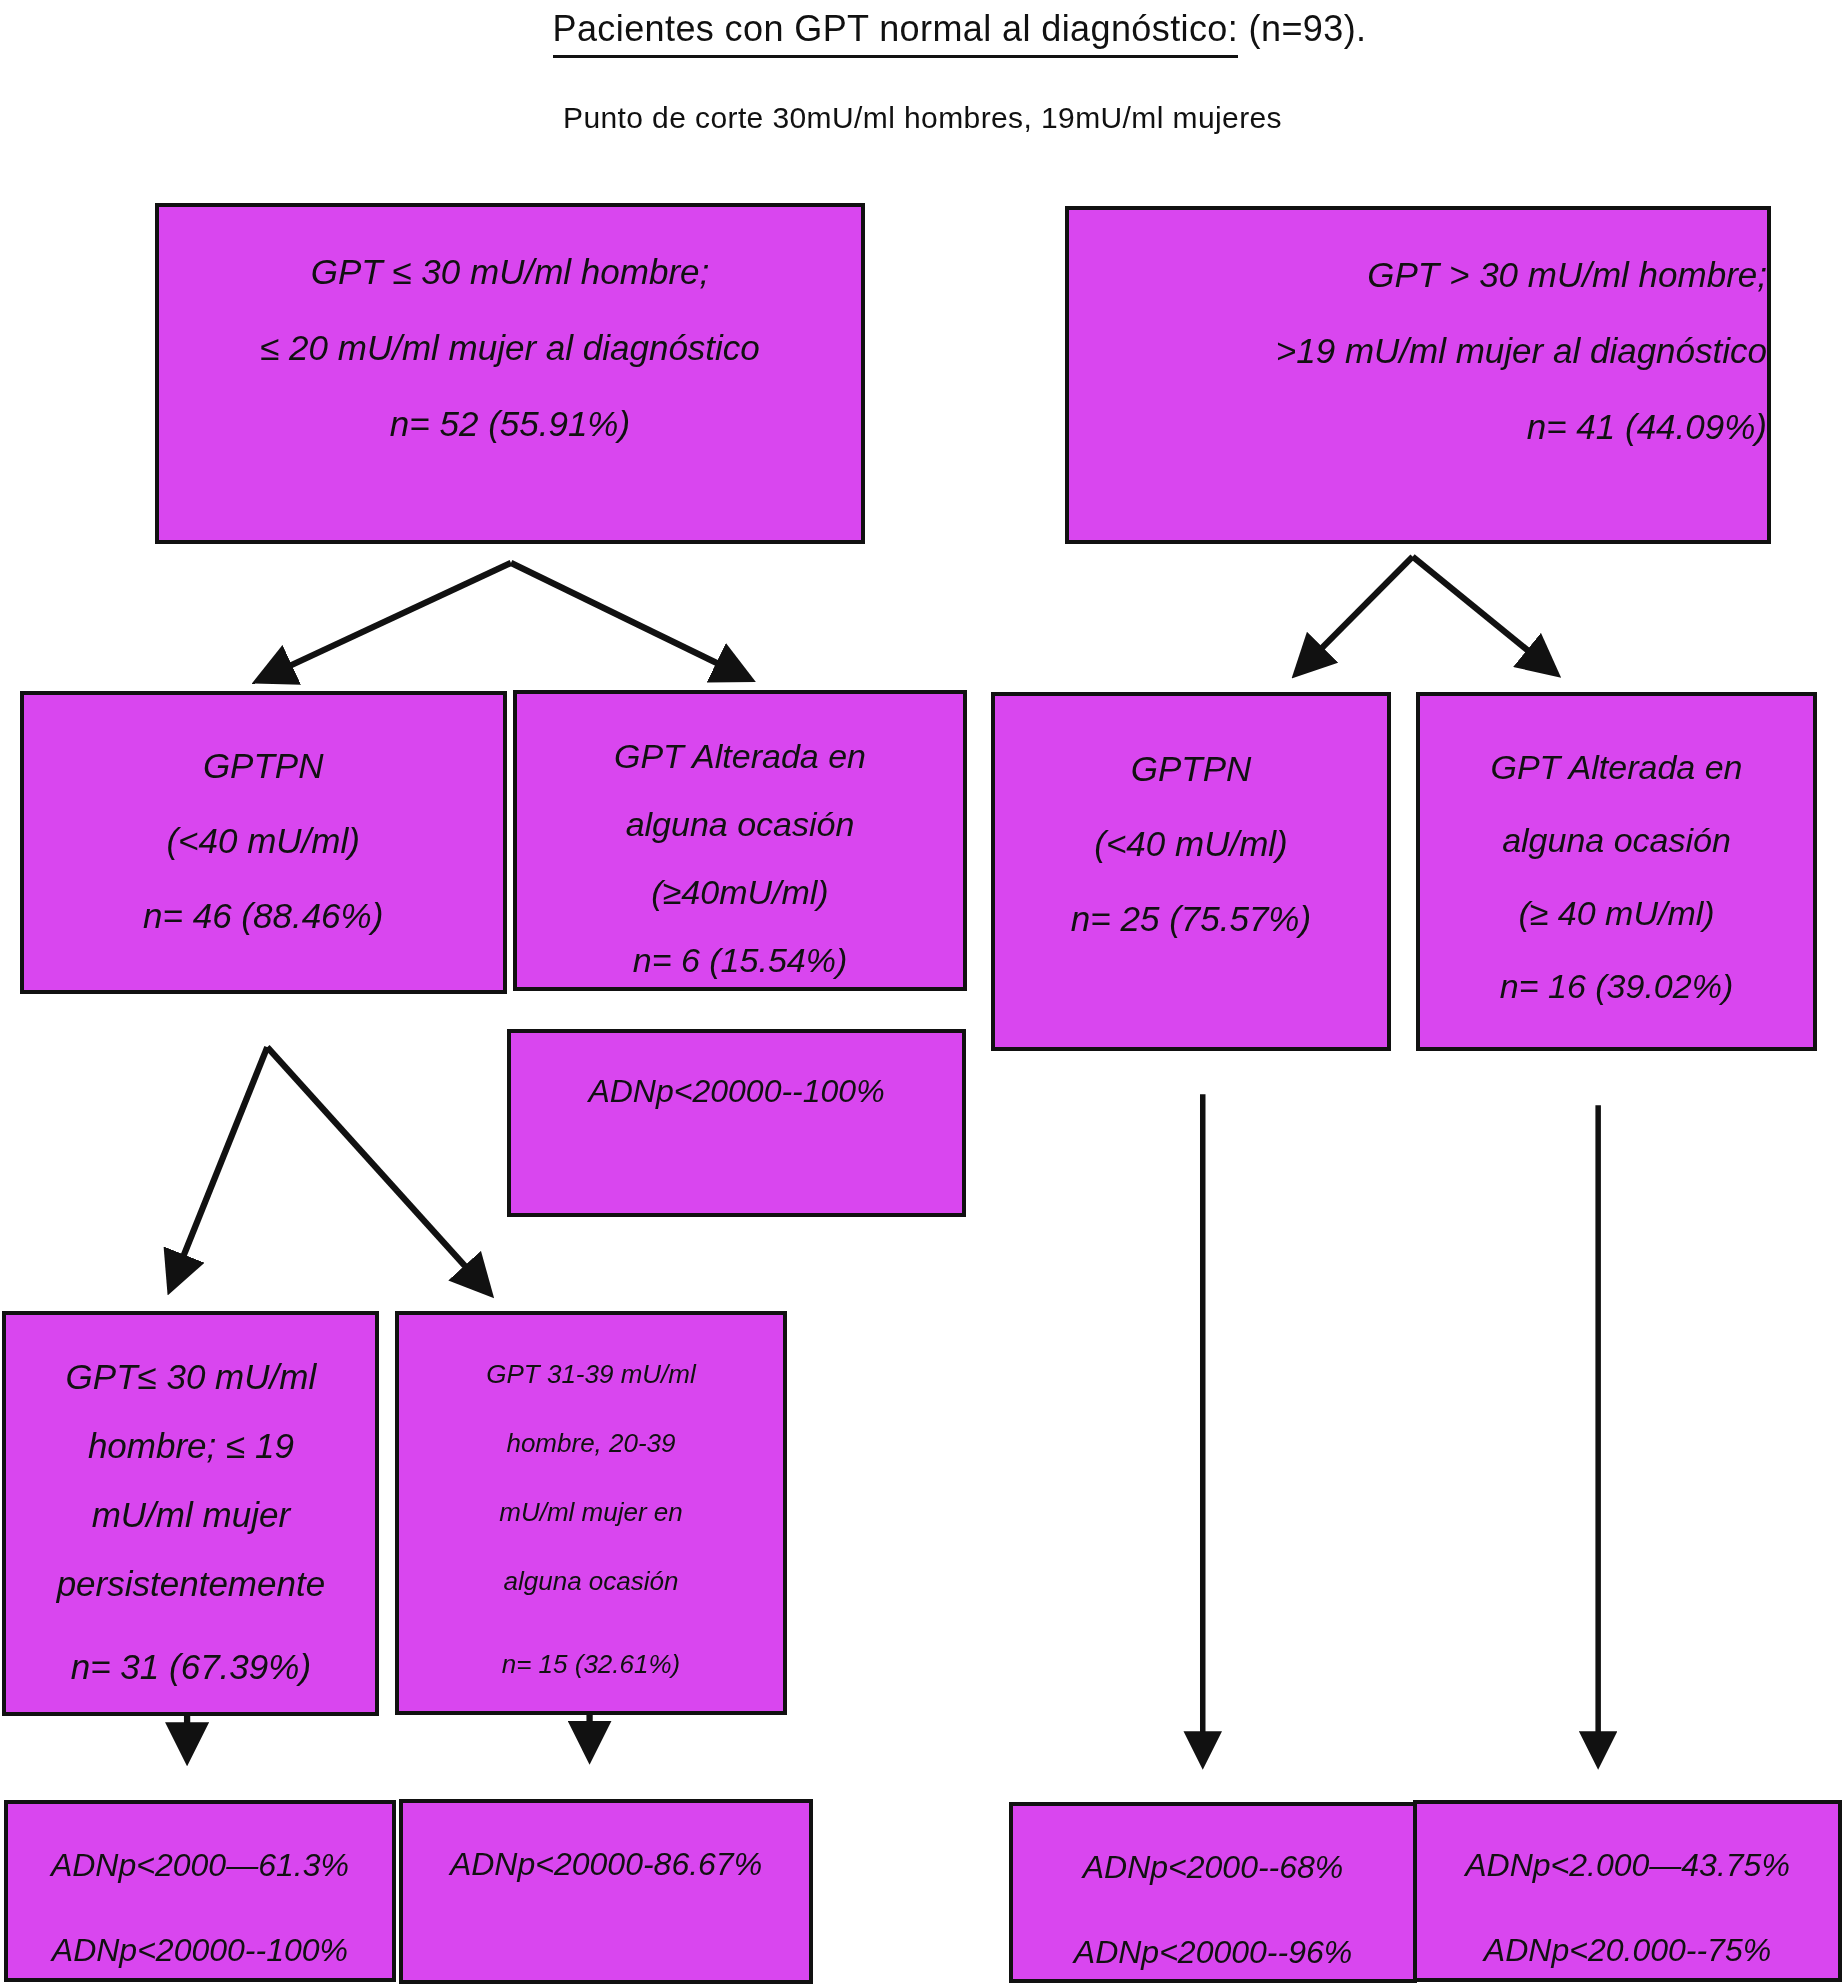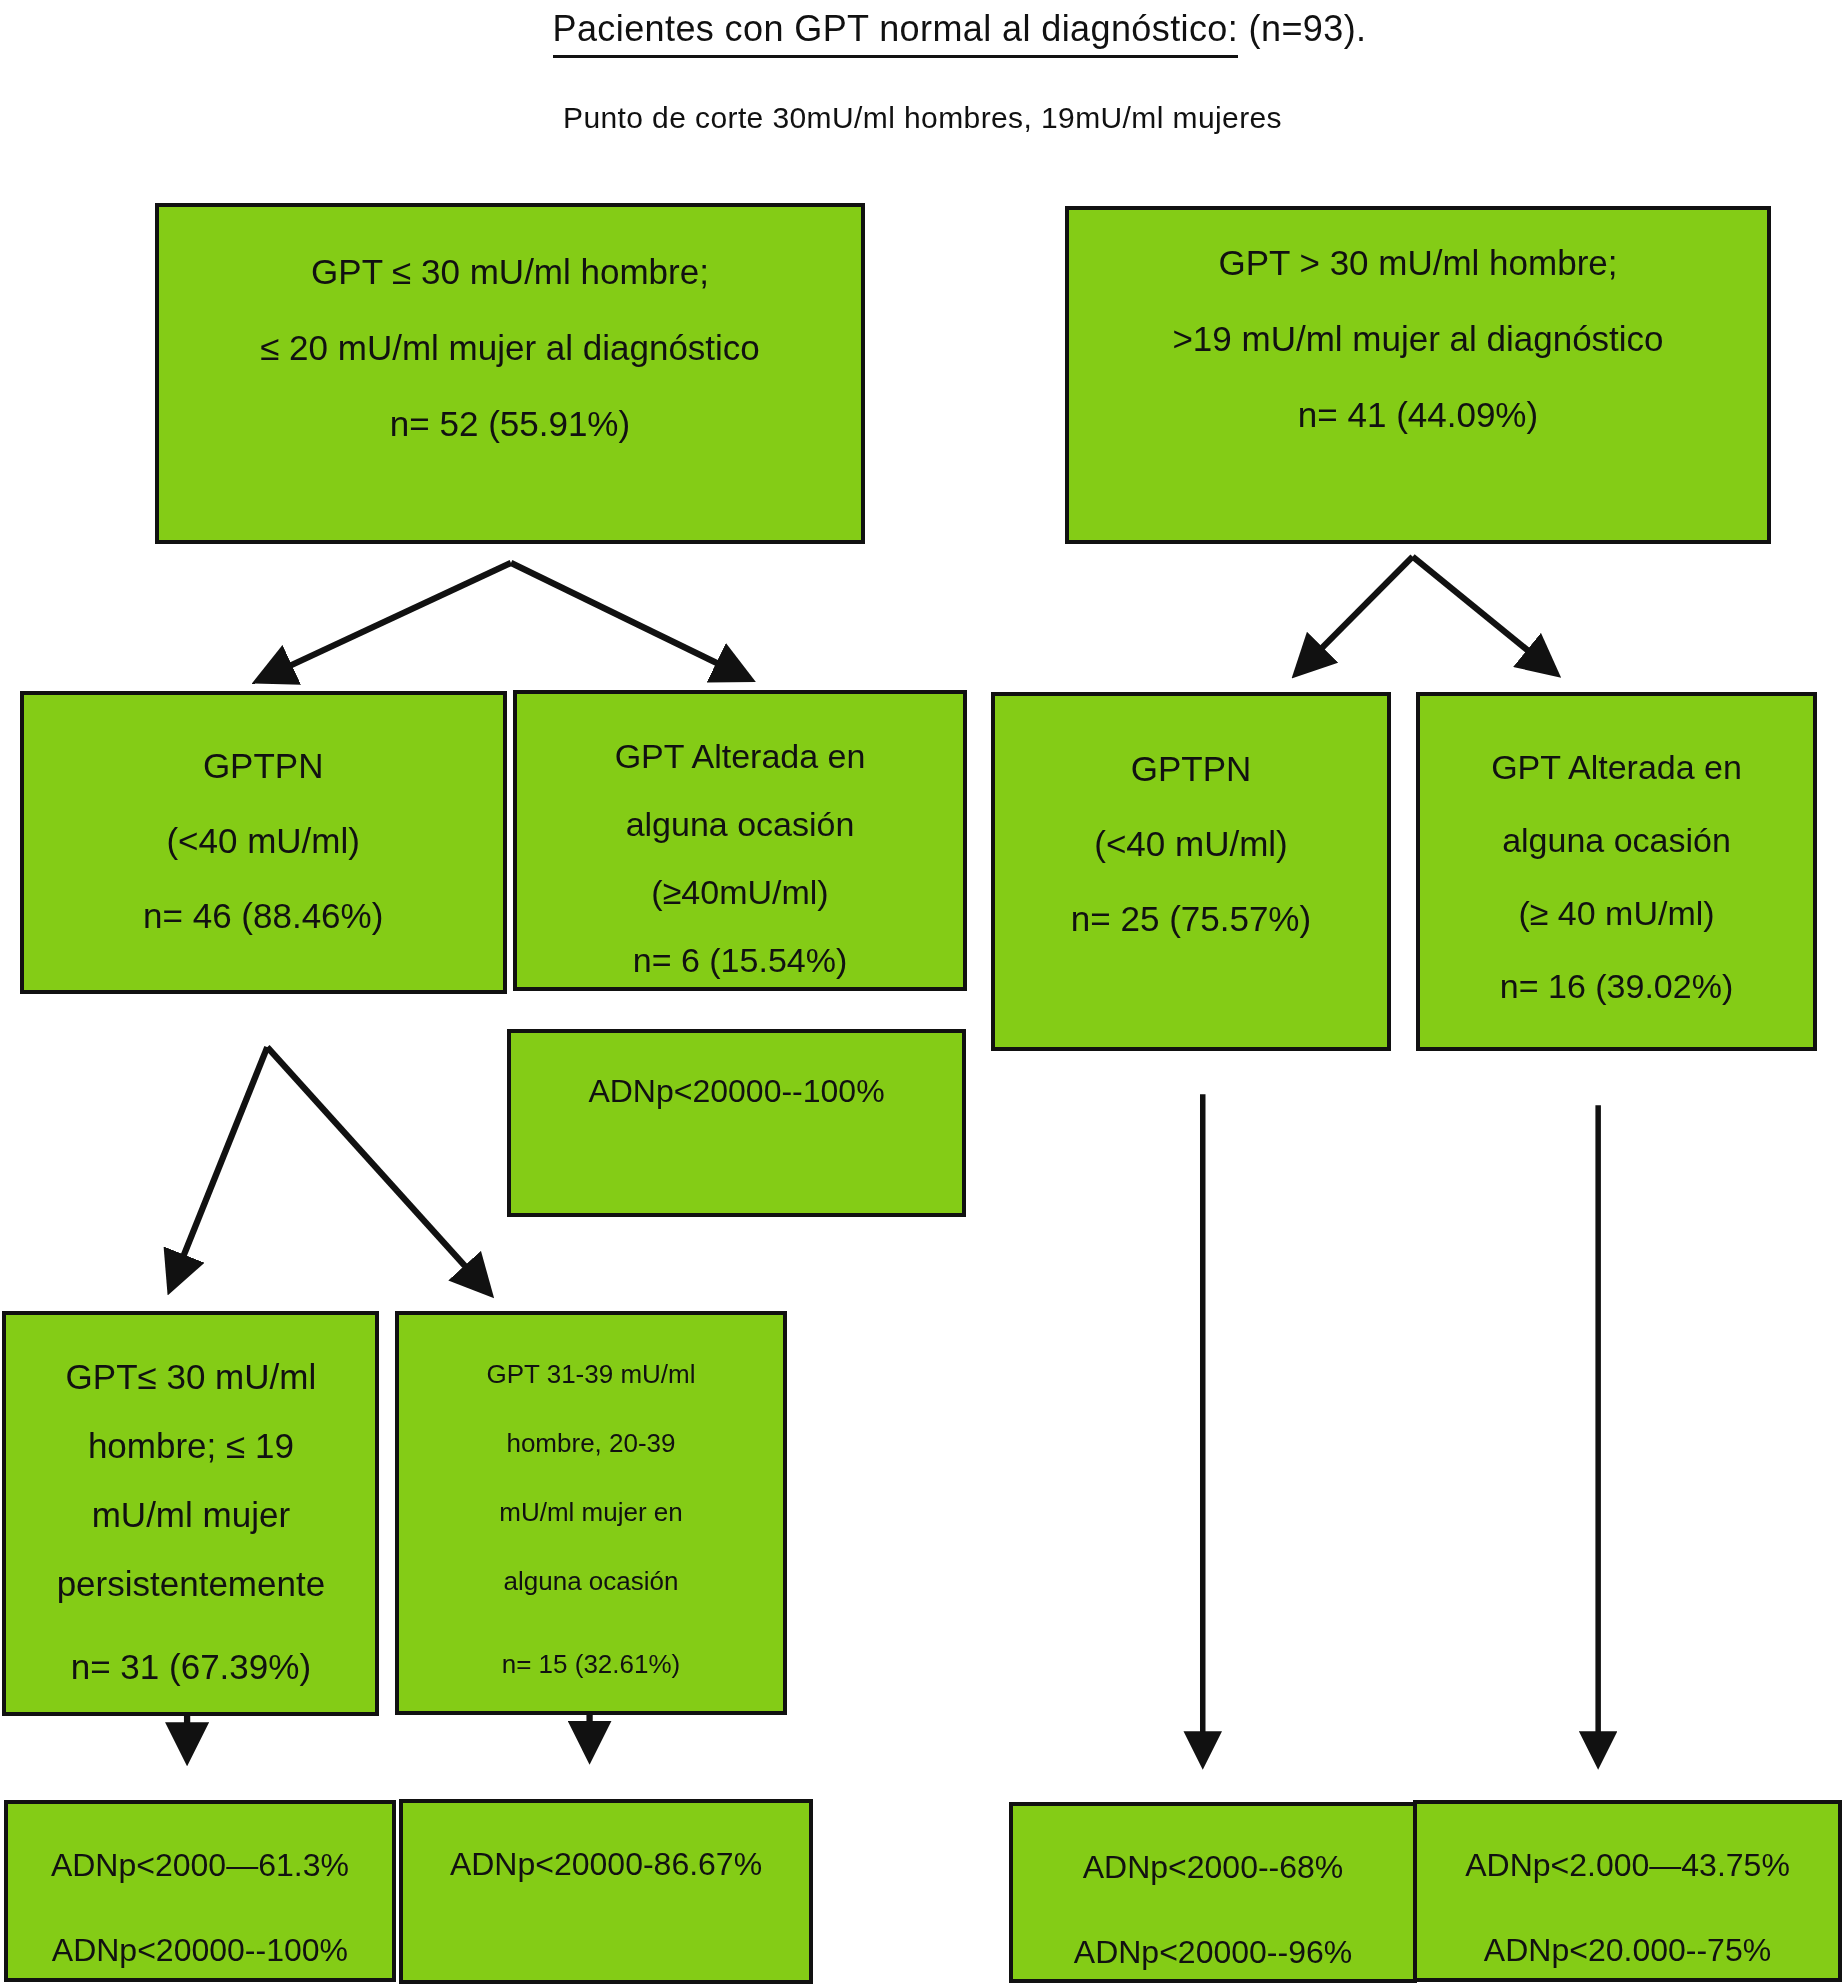--- a/index.html
+++ b/index.html
@@ -19,29 +19,30 @@
     border-bottom:3.9px solid #111111;
     padding-bottom:6.3px;
   }
   .subtitle{
     position:absolute; left:0; top:101px; width:100%;
     text-align:center; font-size:30px; letter-spacing:0.4px;
   }
   .box{
     position:absolute;
     border:4.7px solid #111111;
-    background:#84cc16;
+    background:#d946ef;
     box-sizing:border-box;
     text-align:center;
+    font-style:italic;
   }
   .line{white-space:nowrap;}
   
   .b-top1{left:155px; top:203px; width:710px; height:341px; padding-top:27px; font-size:35px;}
   .b-top1 .line{line-height:76px;}
-  .b-top2{left:1065px; top:206px; width:706px; height:338px; padding-top:15px; font-size:35px;}
+  .b-top2{left:1065px; top:206px; width:706px; height:338px; padding-top:27px; font-size:35px;text-align:right;}
   .b-top2 .line{line-height:76px;}
   
   .b-gptpnL{left:19.7px; top:691px; width:487px; height:303px; padding-top:33px; font-size:35px;}
   .b-gptpnL .line{line-height:75px;}
   .b-altL{left:513px; top:690px; width:454px; height:301px; padding-top:28px; font-size:34px;}
   .b-altL .line{line-height:68px;}
   .b-gptpnR{left:991px; top:692px; width:400px; height:359px; padding-top:35px; font-size:35px;}
   .b-gptpnR .line{line-height:75px;}
   .b-altR{left:1416px; top:692px; width:401px; height:359px; padding-top:35px; font-size:34px;}
   .b-altR .line{line-height:73px;}

